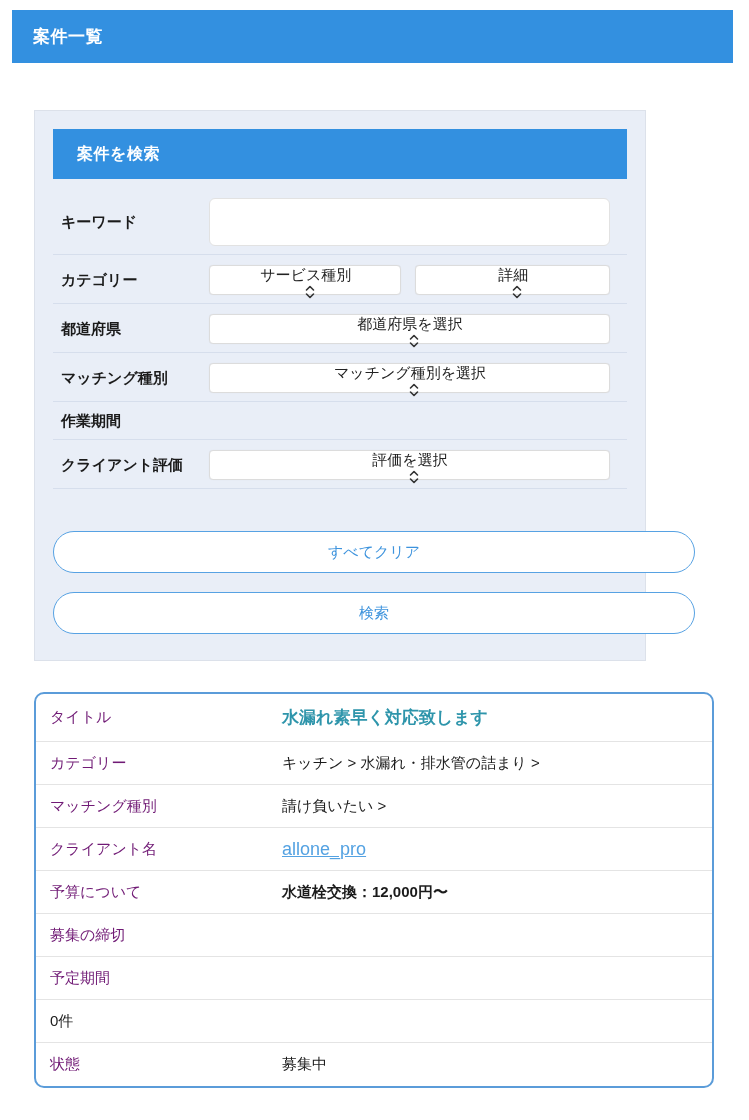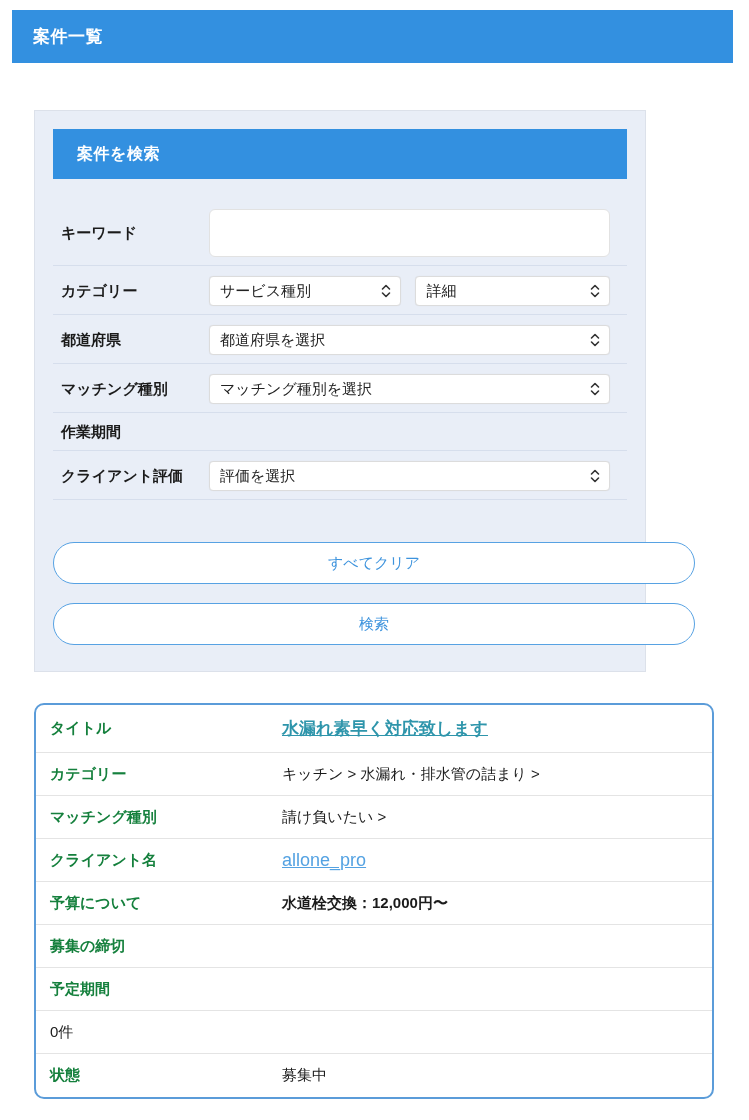--- a/index.html
+++ b/index.html
@@ -22,37 +22,38 @@
     height:50px; background:#3390e0; display:flex; align-items:center;
     padding-left:24px; margin-bottom:0;
   }
   .panel-header .ph-title { color:#fff; font-weight:700; font-size:16px; letter-spacing:.5px; }
 
   .form-row {
     display:flex; align-items:center;
     border-bottom:1px solid #d6deec;
     padding:10px 0 8px 8px;
   }
-  .form-row.first { padding-top:30px; padding-bottom:8px; }
+  .form-row.first { padding-top:19px; padding-bottom:8px; }
   .form-row .flabel { width:148px; flex:0 0 148px; font-weight:700; font-size:15px; color:#1b1b1b; }
   .controls { flex:1; margin-right:17px; display:flex; align-items:center; gap:14px; }
 
   .text-input {
     height:48px; width:100%; background:#fff; border:1px solid #e2e2e2;
     border-radius:6px; outline:none; font-size:15px; padding:0 12px;
     font-family:inherit;
   }
   .period-input { width:184px; flex:0 0 184px; }
   .suffix { font-size:13px; color:#1b1b1b; white-space:nowrap; }
 
   .select {
     height:30px; background:#fff; border:1px solid #dcdcdc; border-radius:4px;
     display:flex; align-items:center; justify-content:space-between;
     padding:0 9px 0 10px; font-size:15px; color:#222; cursor:default;
     box-shadow:0 0 1px rgba(0,0,0,.08);
+    flex-direction:column;
   }
   .select.half { width:48%; flex:0 0 48%; }
   .select.full { flex:1; }
   .chev { flex:0 0 auto; margin-left:8px; display:block; }
 
   .btn-area { padding:42px 0 8px 0; }
   .pill-btn {
     display:block; width:642px; height:42px; background:#fff;
     border:1px solid #57a2e3; border-radius:21px;
     color:#3d93dd; font-size:15px; font-family:inherit; cursor:pointer;
@@ -62,24 +63,24 @@
   
   .card {
     margin:31px 0 0 34px; width:680px; background:#fff;
     border:2px solid #5b9cd9; border-radius:10px; overflow:hidden;
   }
   .card-row {
     display:flex; align-items:center; min-height:43px;
     border-bottom:1px solid #e4e4e4; padding:6px 14px;
   }
   .card-row:last-child { border-bottom:none; }
-  .card-row .clabel { width:232px; flex:0 0 232px; font-weight:700; font-size:15px; color:#15803d; }
+  .card-row .clabel { width:232px; flex:0 0 232px; font-weight:400; font-size:15px; color:#701a75; }
   .card-row .cvalue { flex:1; font-size:15px; color:#1b1b1b; }
 
-  .v-title { color:#2e95ab; font-weight:700; font-size:17px; text-decoration:underline; cursor:pointer; }
+  .v-title { color:#2e95ab; font-weight:700; font-size:17px; cursor:pointer; }
   .v-gray  { color:#a3a3a3; font-size:13px; }
   .v-link  { color:#54a2e2; text-decoration:underline; cursor:pointer; font-size:18px; }
   .v-red   { color:#d93a4a; font-weight:700; font-size:15px; }
   .row-title { min-height:48px; }
 </style>
 </head>
 <body>
 
 <div class="topbar">
   <span class="title">案件一覧</span>

